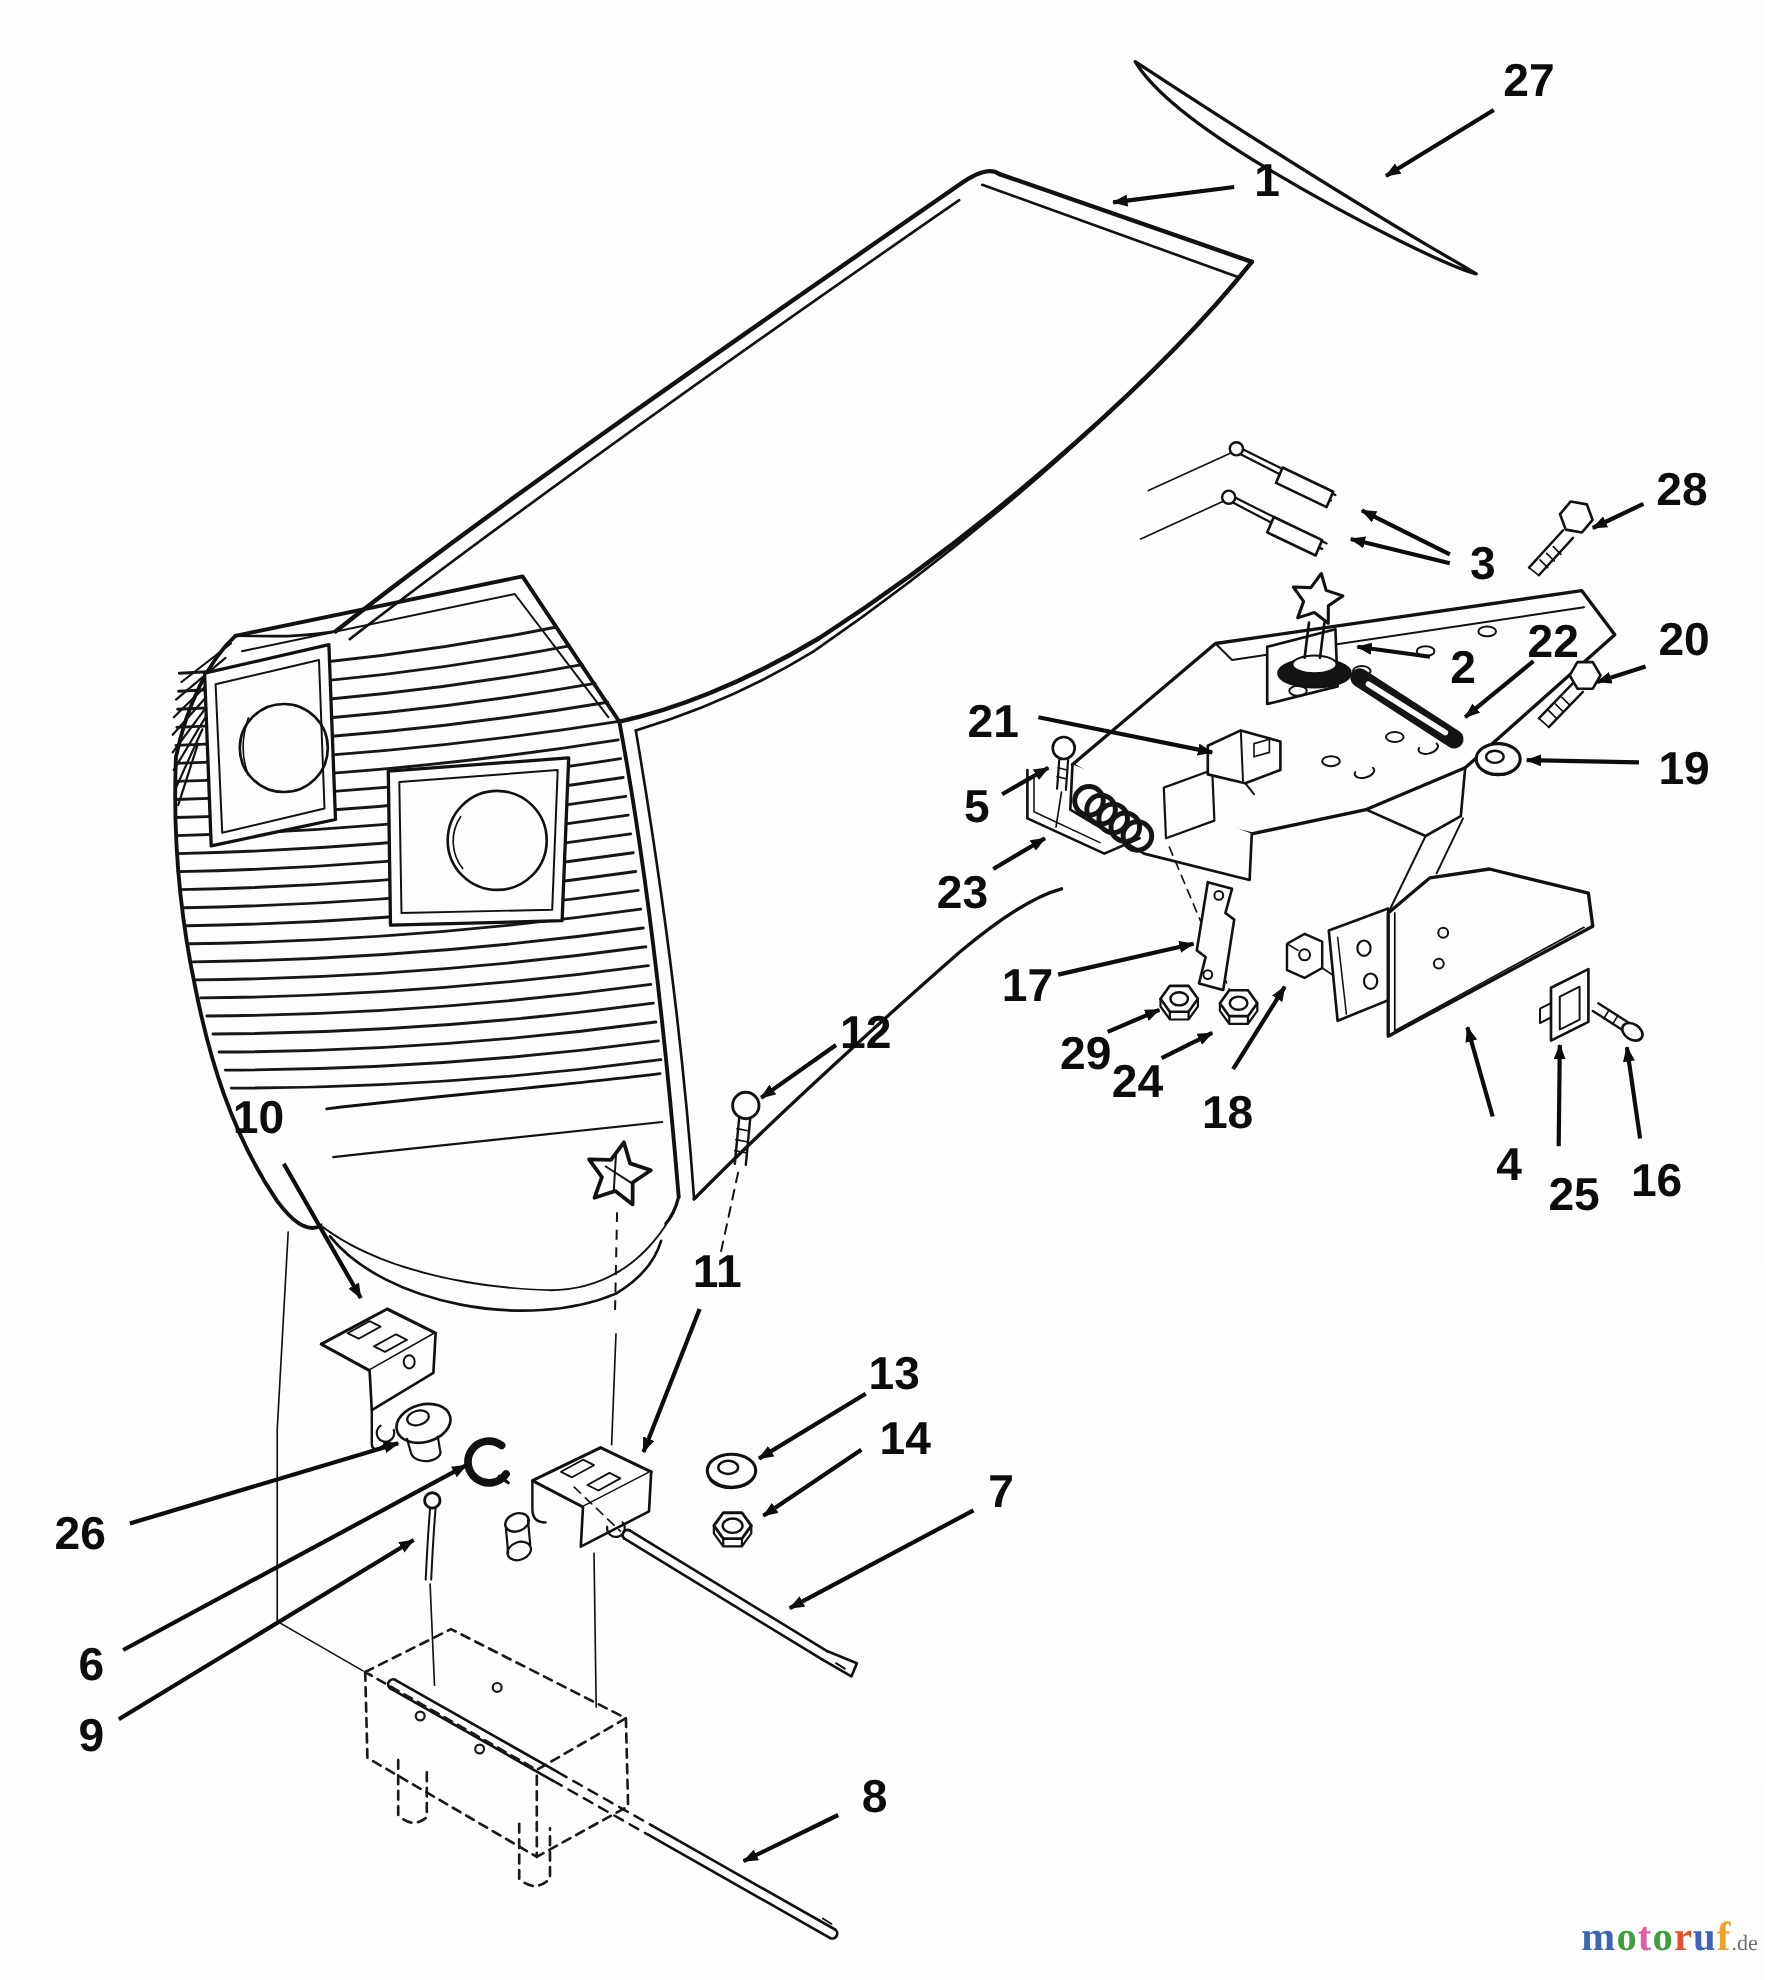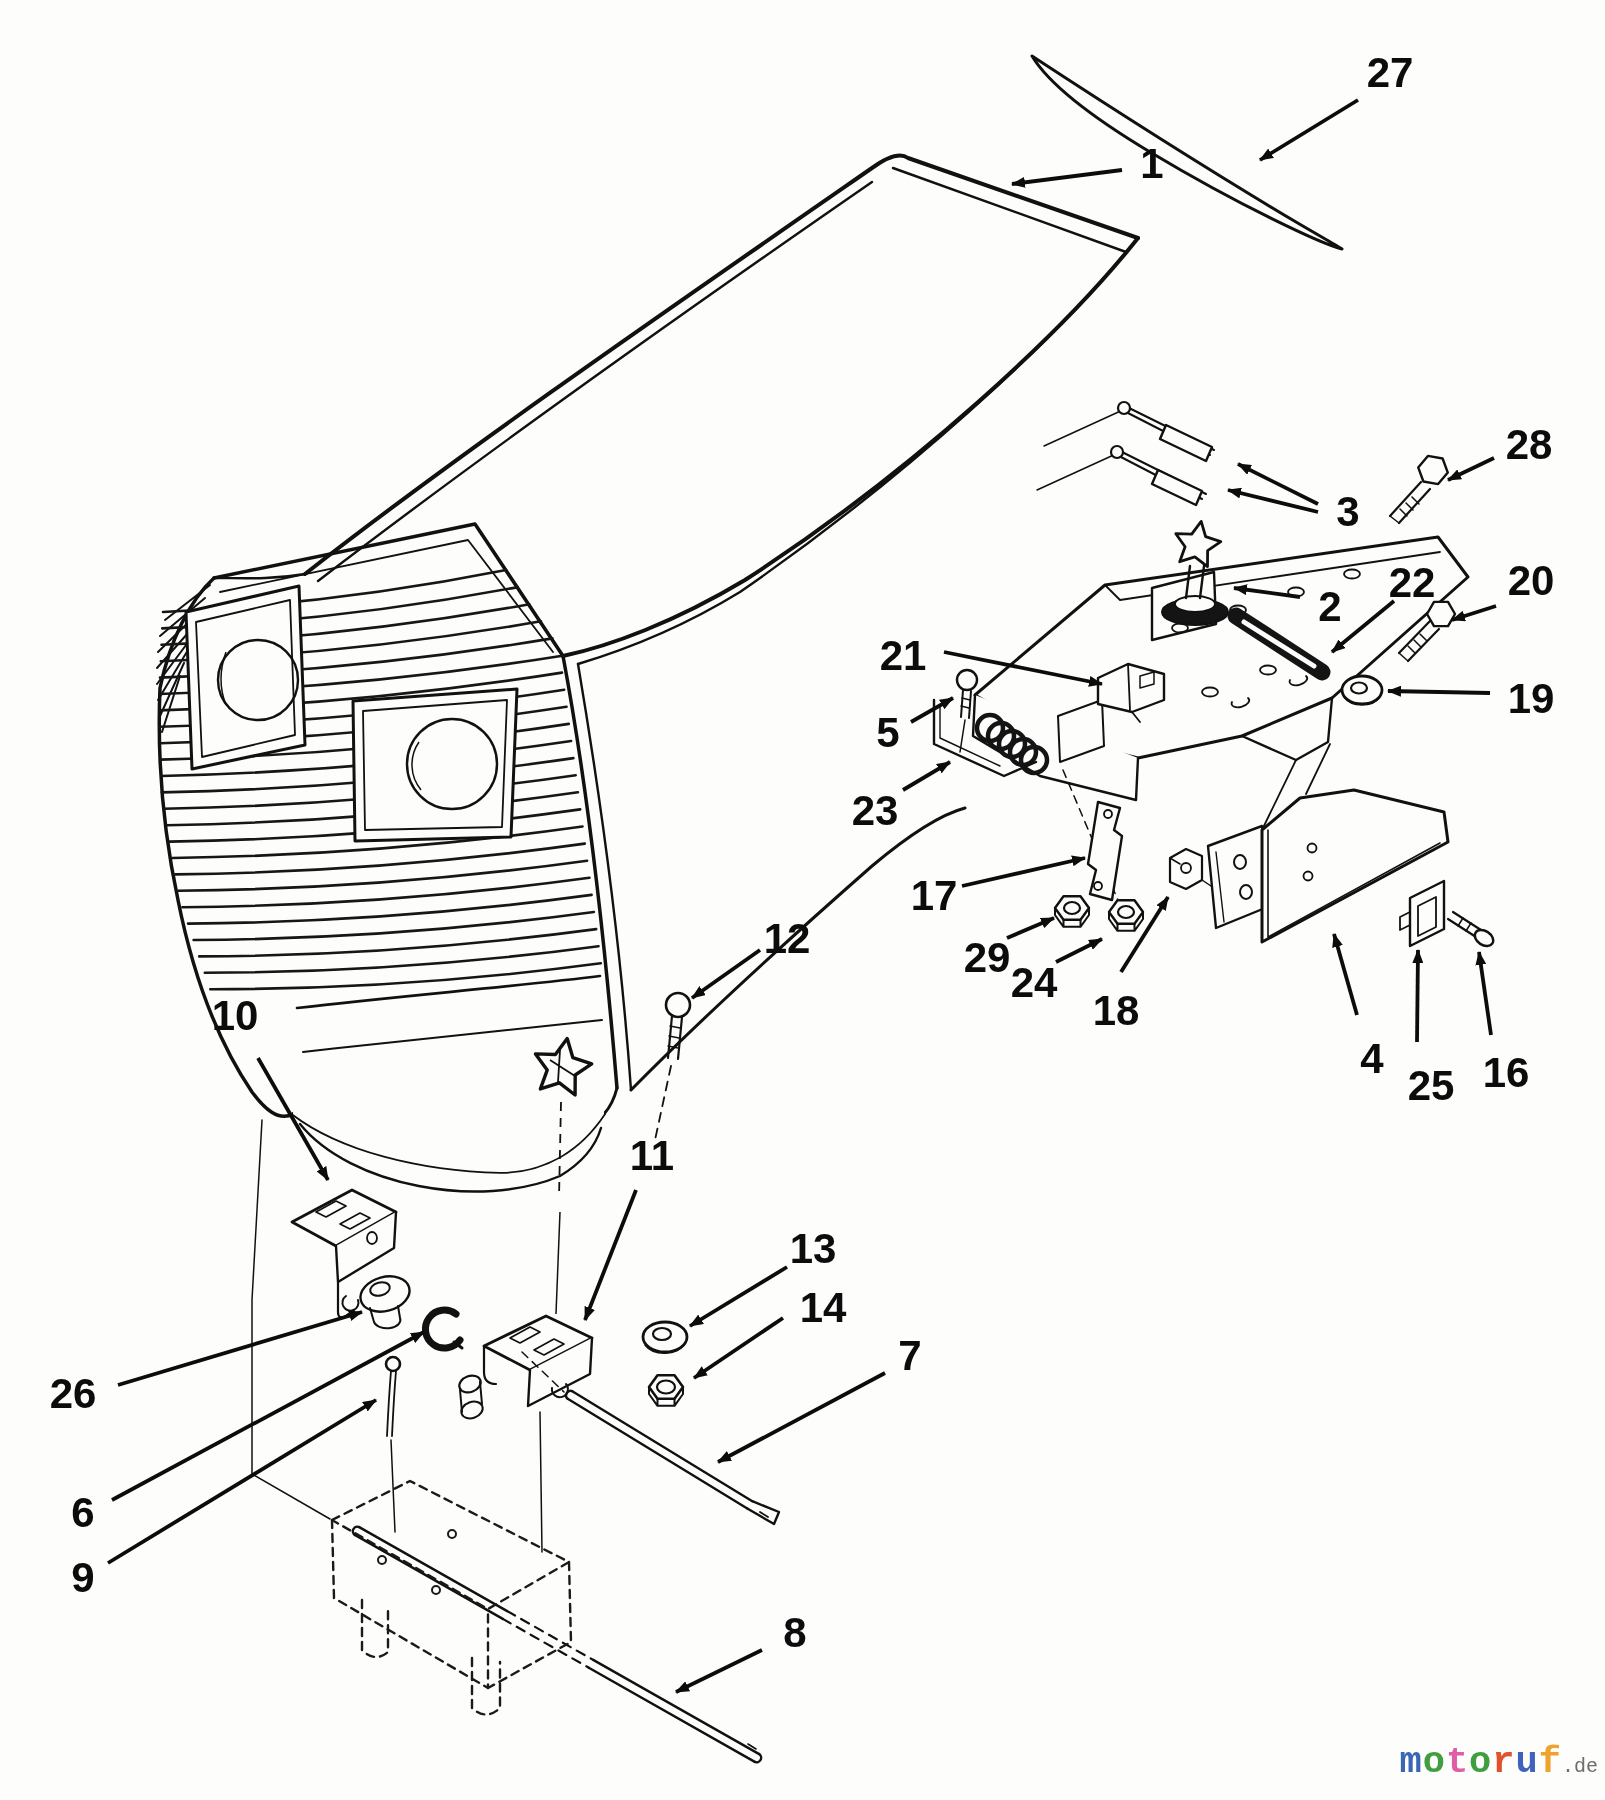--- a/index.html
+++ b/index.html
@@ -1,21 +1,21 @@
 <!DOCTYPE html>
 <html><head>
 <meta charset="utf-8">
 <style>
   html,body{margin:0;padding:0;background:#ffffff;}
   .stage{position:relative;width:1605px;height:1800px;background:#fdfdfc;overflow:hidden;
          font-family:"Liberation Sans", sans-serif;}
   svg{position:absolute;left:0;top:0;}
   .callout-text{font-family:"Liberation Sans", sans-serif;font-weight:bold;font-size:42px;fill:#0c0c0c;}
   .watermark{position:absolute;left:1378px;top:1742px;width:220px;text-align:right;
-             font-family:Liberation Mono, monospace;font-weight:bold;font-size:37px;line-height:40px;
+             font-family:Liberation Serif, serif;font-weight:bold;font-size:37px;line-height:40px;
              letter-spacing:1px;}
   .watermark .wm-suffix{font-size:20px;font-weight:normal;color:#6d6d6d;letter-spacing:0;}
 </style>
 </head>
 <body>
 
 <div class="stage">
 <svg width="1605" height="1800" viewBox="0 0 1605 1800">
   <defs>
     <marker id="ah" markerWidth="15" markerHeight="11" refX="13" refY="5.5" orient="auto" markerUnits="userSpaceOnUse">

